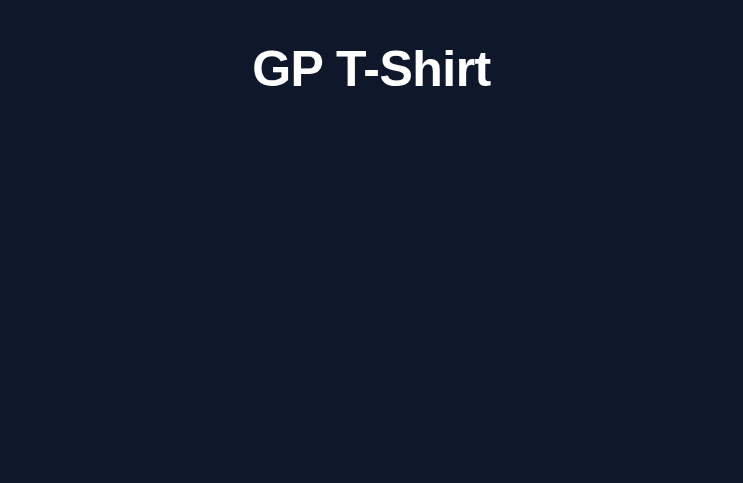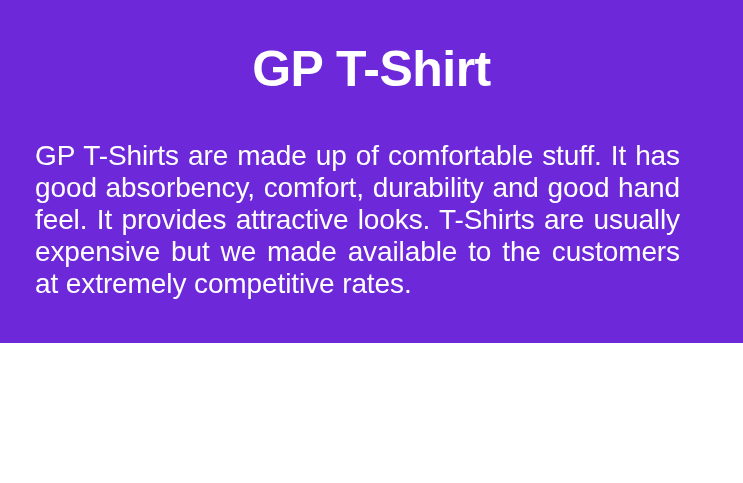--- a/index.html
+++ b/index.html
@@ -6,22 +6,22 @@
     margin: 0;
     padding: 0;
   }
   body {
     font-family: "Liberation Sans", sans-serif;
     background: #ffffff;
   }
   .card {
     position: relative;
     width: 743px;
-    height: 343px;
-    background: #6d28d9;
+    height: 483px;
+    background: #0f172a;
     overflow: hidden;
     box-sizing: border-box;
   }
   .card-title {
     position: absolute;
     left: 0;
     top: 40px;
     width: 743px;
     text-align: center;
     color: #ffffff;
@@ -45,14 +45,13 @@
     text-justify: inter-word;
     margin: 0;
     letter-spacing: -0.1px;
   }
 </style>
 </head>
 <body>
 
 <div class="card">
   <h1 class="card-title">GP T-Shirt</h1>
-  <p class="card-body">GP T-Shirts are made up of comfortable stuff. It has good absorbency, comfort, durability and good hand feel. It provides attractive looks. T-Shirts are usually expensive but we made available to the customers at extremely competitive rates.</p>
 </div>
 
 </body></html>

